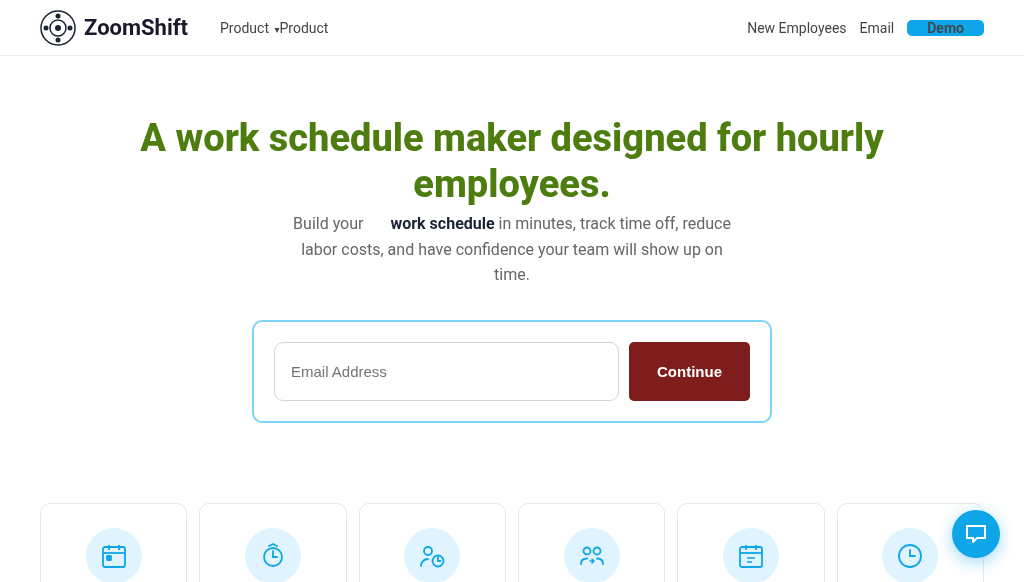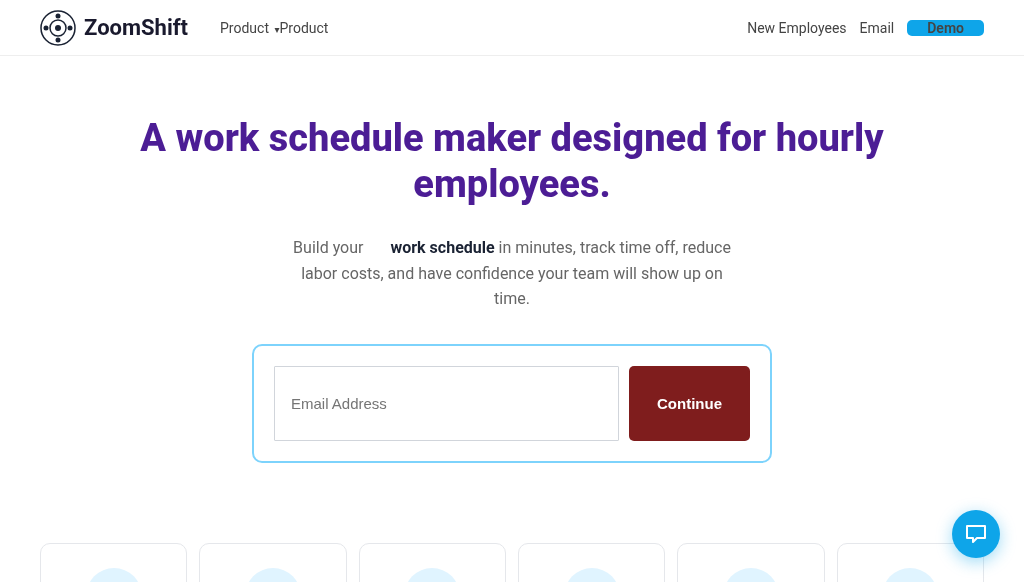--- a/index.html
+++ b/index.html
@@ -14,32 +14,32 @@
     .logo { display: flex; align-items: center; gap: 8px; font-size: 22px; font-weight: 700; color: #1a1a2e; text-decoration: none; }
     .logo-icon { width: 36px; height: 36px; }
     .nav-links { display: flex; align-items: flex-start; }
     .nav-links a { font-size: 14px; color: #444; text-decoration: none; }
     .nav-right { display: flex; align-items: center; gap: 13px; }
     .nav-right a { font-size: 14px; color: #444; text-decoration: none; }
     .btn-demo { background: #0ea5e9; color: #fff; padding: 0 20px; border-radius: 5px; font-size: 14px; font-weight: 600; text-decoration: none; }
 
     
     .hero { text-align: center; padding: 60px 40px 40px; }
-    .hero h1 { font-size: 38px; font-weight: 800; color: #4c1d95; line-height: 1.2; margin-bottom: 28px; }
+    .hero h1 { font-size: 38px; font-weight: 800; color: #4d7c0f; line-height: 1.2; margin-bottom: 4px; }
     .hero p { font-size: 16px; color: #666; line-height: 1.6; max-width: 440px; margin: 0 auto 32px; }
     .hero p strong { color: #1a2233; margin-left: 23px; }
 
     
     .email-form-wrap {
       border: 2px solid #7dd3fc; border-radius: 10px; padding: 20px;
       display: inline-flex; gap: 10px; max-width: 520px; width: 100%;
     }
     .email-form-wrap input {
-      flex: 1; border: 1px solid #d1d5db; border-radius: 1px;
-      padding: 28px 16px; font-size: 15px; color: #404040; outline: none;
+      flex: 1; border: 1px solid #d1d5db; border-radius: 9px;
+      padding: 20px 16px; font-size: 15px; color: #404040; outline: none;
     }
     .email-form-wrap button {
       background: #7f1d1d; color: #fff; border: none; border-radius: 5px;
       padding: 12px 28px; font-size: 15px; font-weight: 600; cursor: pointer; white-space: nowrap;
     }
 
     
     .features { display: flex; gap: 12px; padding: 40px 40px 30px; justify-content: center; }
     .feature-card {
       flex: 1; max-width: 155px; border: 1px solid #e5e7eb; border-radius: 10px;

